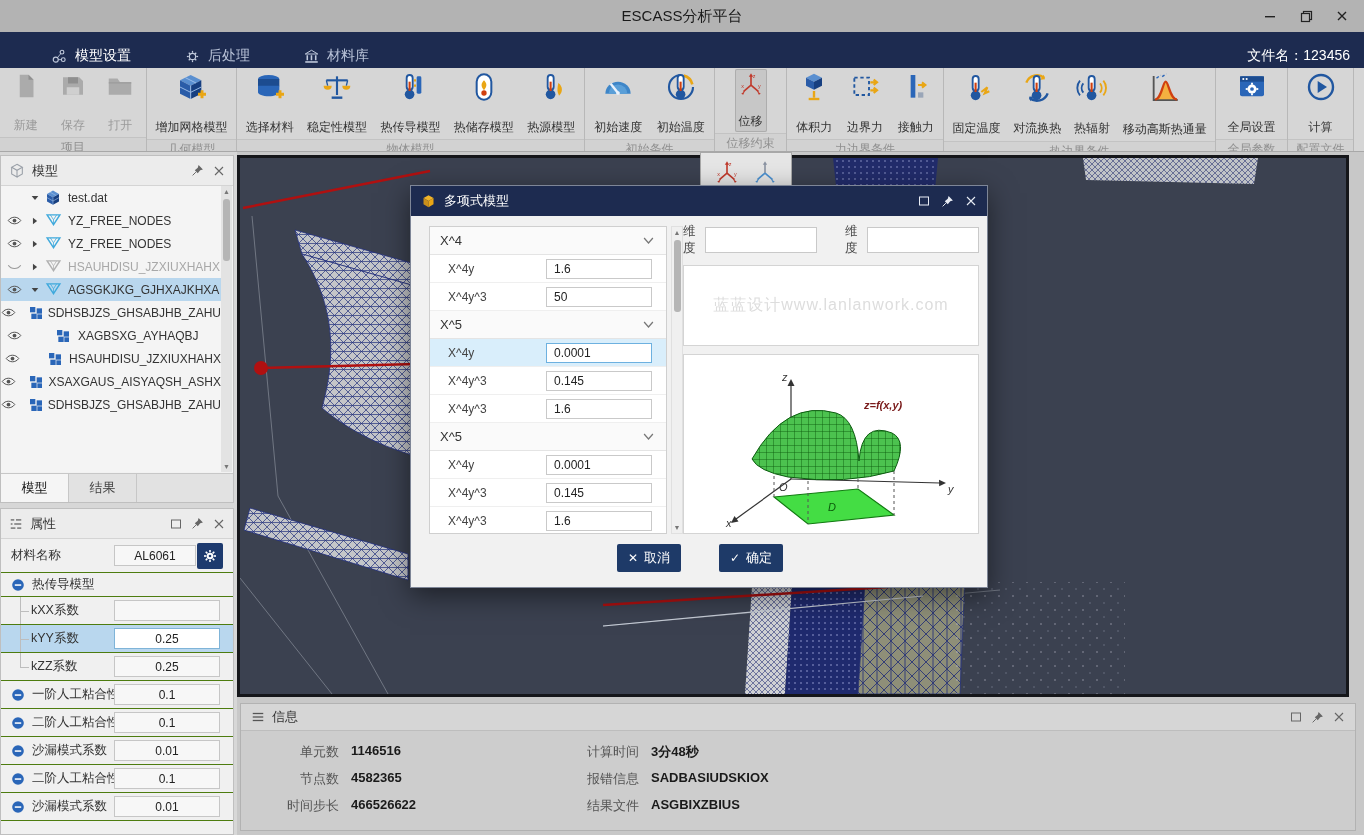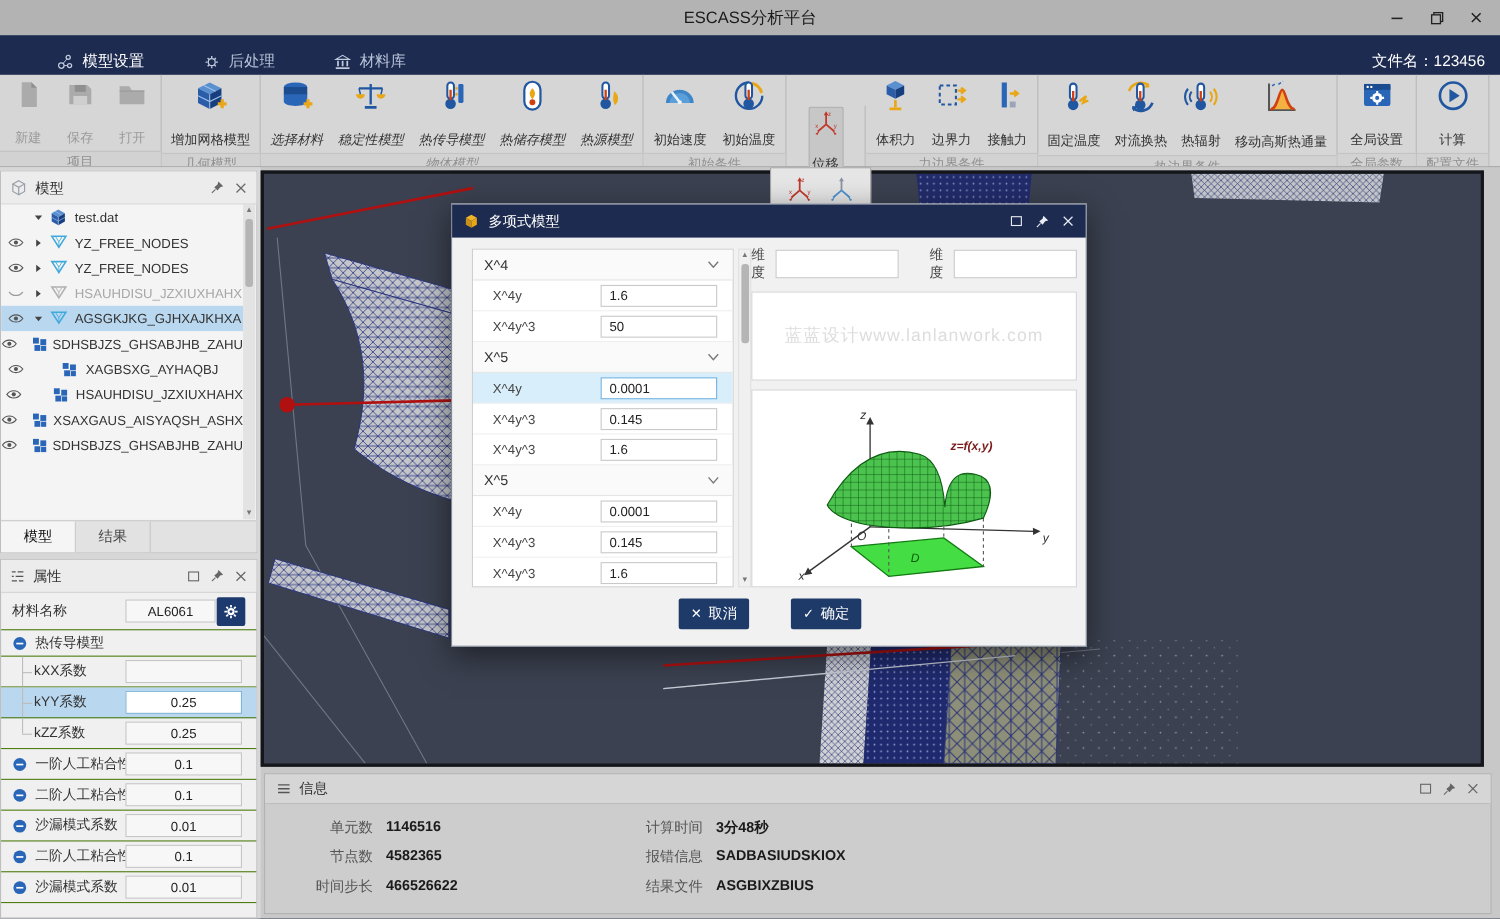--- a/index.html
+++ b/index.html
@@ -218,21 +218,21 @@
               <path d="M19,7 V17 L11,21 V11 Z" fill="#173f80"></path>
               <path d="M7,5 L15,9 M11,11 V21 M3,12 L11,16 L19,12" stroke="#9fc0e8" stroke-width="0.7"></path>
               <path d="M16.5,17.5 h6 M19.5,14.5 v6" stroke="#e9a615" stroke-width="2.2"></path>
             </svg>
           </span>
           <span class="tb-label">增加网格模型</span>
         </div>
       </div>
       <div class="tb-caption">几何模型</div>
     </div>
-    <div class="tb-group" style="width: 348px; font-style: italic;">
+    <div class="tb-group" style="width: 348px;">
       <div class="tb-btns">
         <div class="tb-btn">
           <span class="icn">
             <svg width="32" height="32" viewBox="0 0 24 24" fill="none">
               <ellipse cx="11" cy="6" rx="8" ry="3" fill="#2a66b8"></ellipse>
               <path d="M3,6 v5 c0,1.7 3.6,3 8,3 s8,-1.3 8,-3 V6" fill="#1c4c90"></path>
               <path d="M3,11 v5 c0,1.7 3.6,3 8,3 s8,-1.3 8,-3 V11" fill="#2a66b8"></path>
               <path d="M16.5,17.5 h6 M19.5,14.5 v6" stroke="#e9a615" stroke-width="2.2"></path>
             </svg>
           </span>
@@ -309,21 +309,21 @@
               <rect x="9.5" y="3" width="4.5" height="11" rx="2.2" stroke="#2157a0" stroke-width="1.4" fill="#fff"></rect>
               <circle cx="11.7" cy="17.5" r="3.6" fill="#2157a0"></circle>
               <line x1="11.7" y1="8" x2="11.7" y2="15" stroke="#d04010" stroke-width="1.6"></line>
             </svg>
           </span>
           <span class="tb-label">初始温度</span>
         </div>
       </div>
       <div class="tb-caption">初始条件</div>
     </div>
-    <div class="tb-group" style="width: 72px; margin-top: 28px;">
+    <div class="tb-group" style="width: 72px;">
       <div class="tb-btns">
         <div class="tb-btn pressed">
           <span class="icn">
             <svg width="26" height="26" viewBox="0 0 24 24" fill="none">
               <g stroke="#c0392b" stroke-width="1.5">
                 <line x1="12" y1="13" x2="12" y2="4"></line>
               </g>
   <g stroke="#c0392b" stroke-width="1.5">
                 <line x1="12" y1="13" x2="5" y2="19"></line>
                 <line x1="12" y1="13" x2="19" y2="19"></line>

